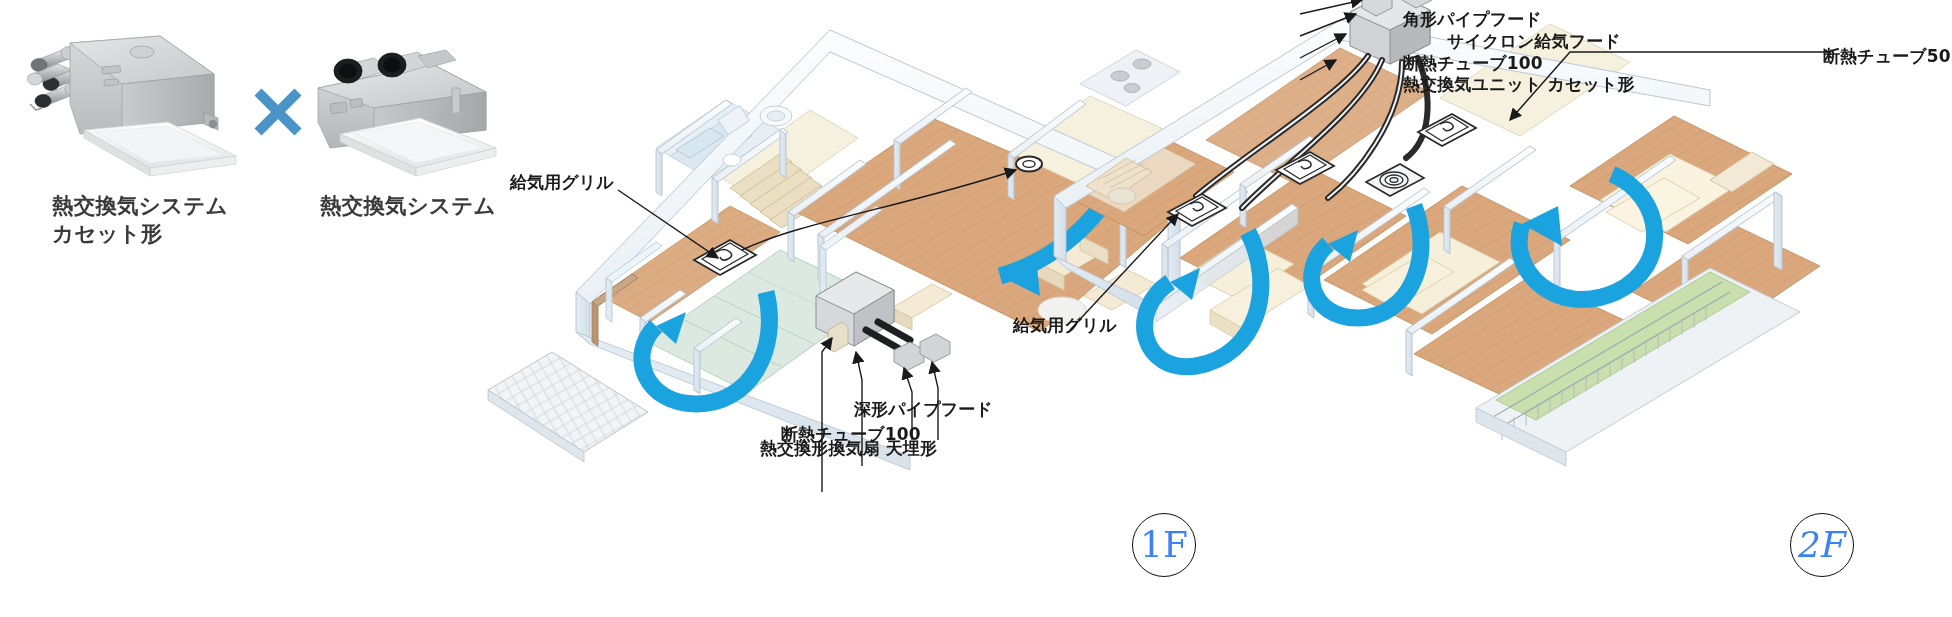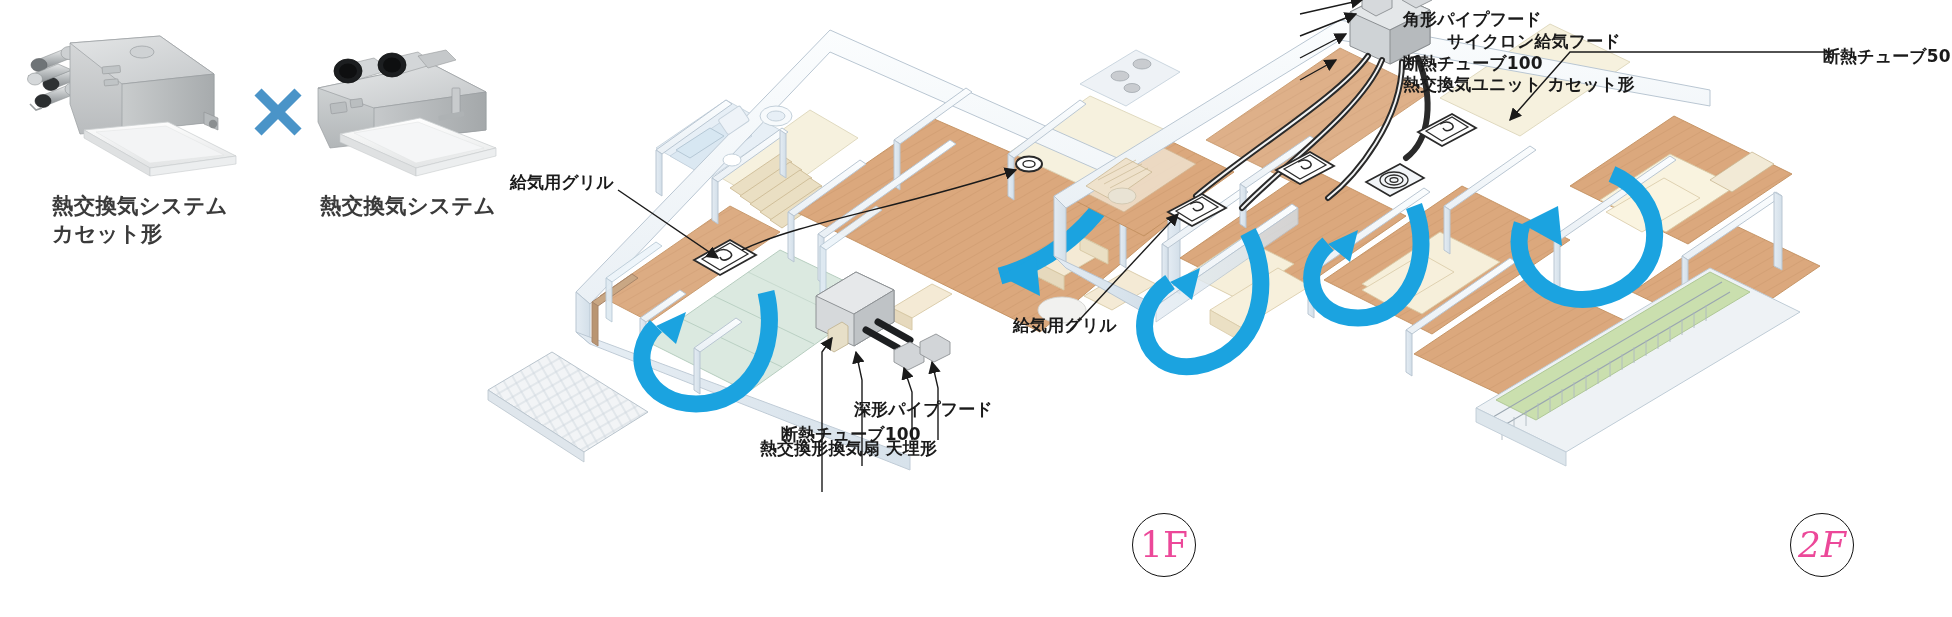--- a/index.html
+++ b/index.html
@@ -32,21 +32,21 @@
     position:absolute;font-size:17px;line-height:1.28;
     color:#1a1a1a;white-space:nowrap;letter-spacing:.1px;
     font-weight:600;
   }
 
   
   .floor-badge{
     position:absolute;width:62px;height:62px;border-radius:50%;
     border:1.7px solid #111;display:flex;align-items:center;justify-content:center;
     font-family:"DejaVu Serif","Liberation Serif",serif;
-    font-size:36px;line-height:1;color:#ec4899;
+    font-size:36px;line-height:1;color:#3b82f6;
     letter-spacing:0px;
   }
   #badge-1f{left:1132px;top:513px;}
   #badge-2f{left:1790px;top:513px;font-style:italic;}
 
   svg{display:block;overflow:visible;}
   .nosel{user-select:none;}
 </style>
 </head>
 <body>

